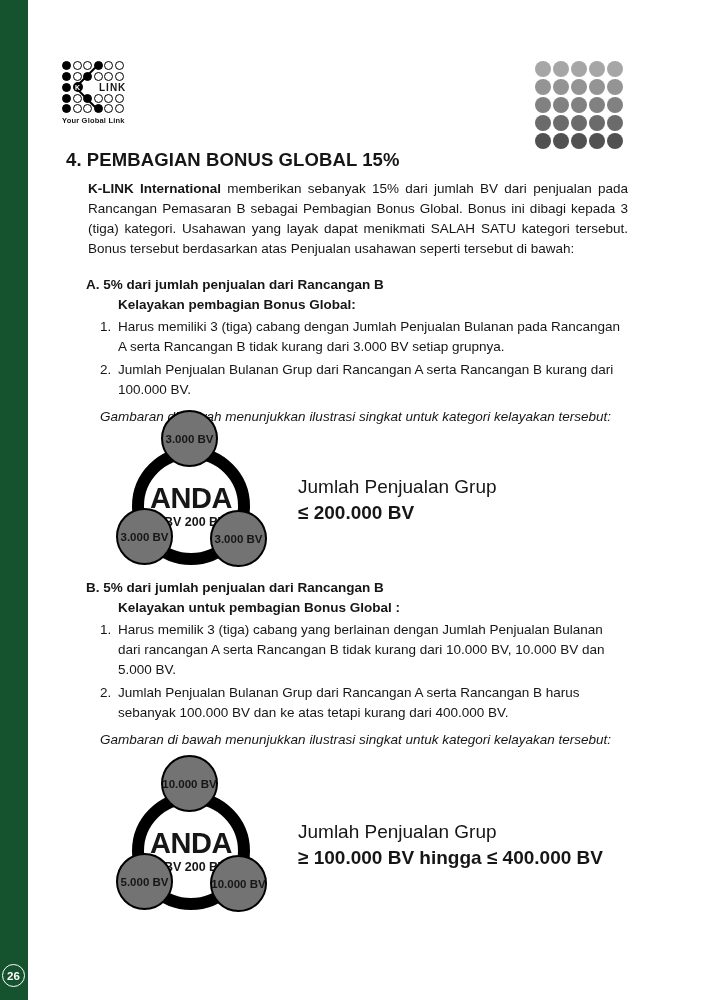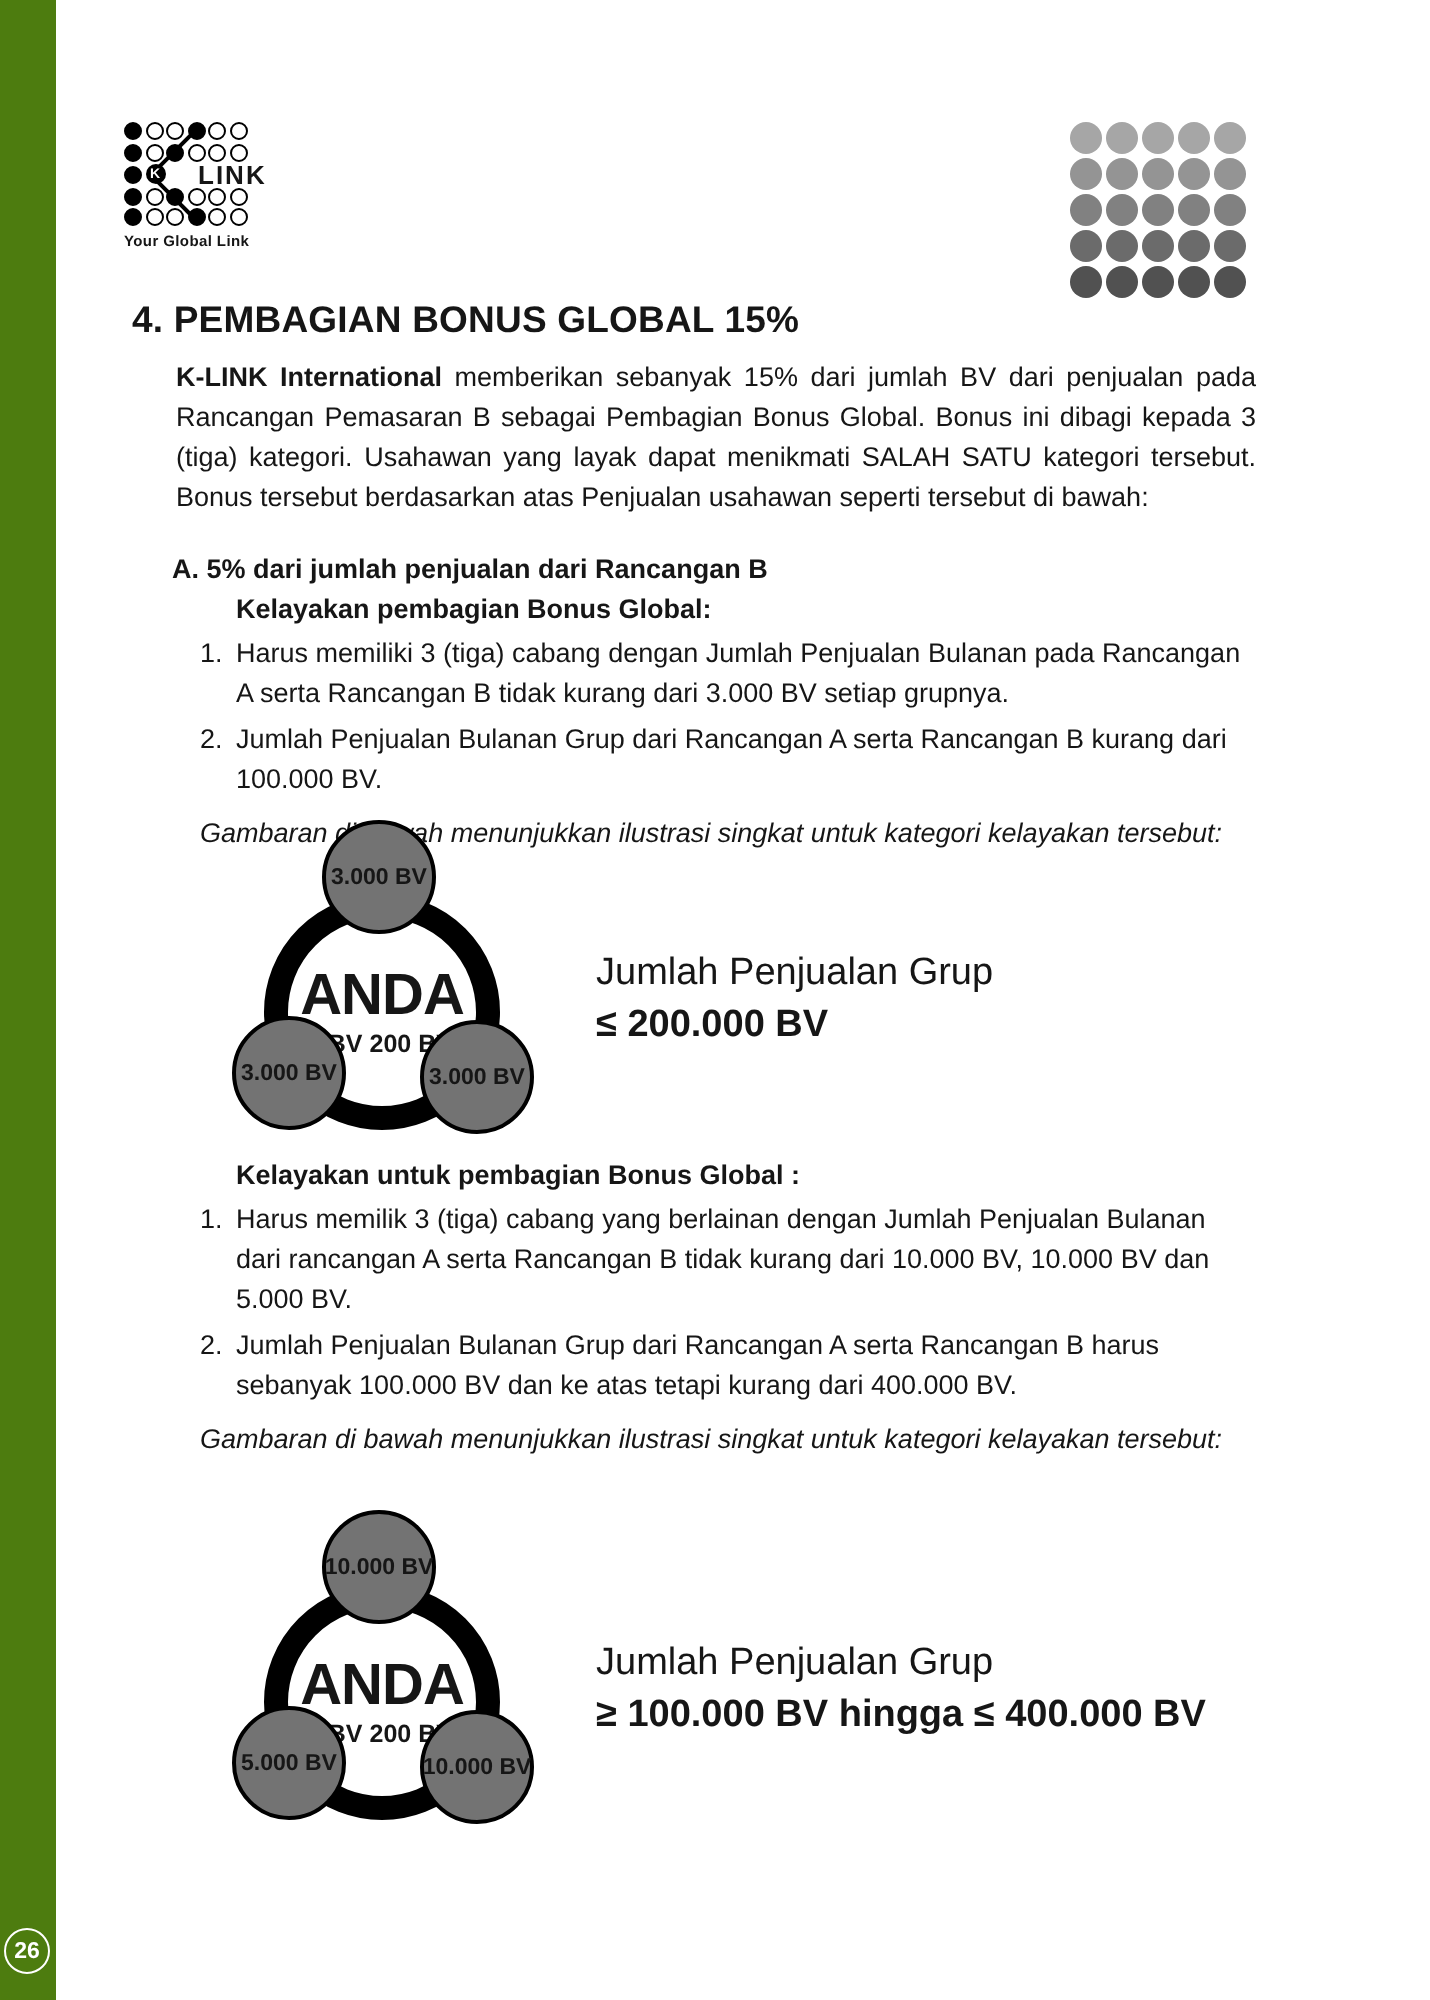--- a/index.html
+++ b/index.html
@@ -23,21 +23,21 @@
     display:flex; align-items:center; justify-content:center;
   }
 
   
   .logo { position:absolute; left:62px; top:61px; width:70px; }
   .logo-grid { position:relative; width:64px; }
   .logo-row { display:flex; gap:1.5px; margin-bottom:1.5px; align-items:center; position:relative; }
   .logo-dot { width:9px; height:9px; border:1.3px solid #000; border-radius:50%; background:#fff; position:relative; flex:none; }
   .logo-dot.filled { background:#000; }
   .k-badge { width:10px; height:10px; border-radius:50%; background:#000; color:#fff; font-size:7px; font-weight:bold; display:flex; align-items:center; justify-content:center; position:relative; flex:none; }
-  .link-text { font-size:13px; font-weight:bold; letter-spacing:1px; background:#fff; position:relative; padding-left:15px; line-height:9px; }
+  .link-text { font-size:10px; font-weight:bold; letter-spacing:1px; background:#fff; position:relative; padding-left:15px; line-height:9px; }
   .logo-line { position:absolute; height:2.2px; background:#000; width:30px; transform-origin:0 50%; }
   .l1 { left:15px; top:24px; transform:rotate(-45deg); }
   .l2 { left:15px; top:27px; transform:rotate(45deg); }
   .logo-tagline { font-size:7.5px; font-weight:bold; margin-top:3px; letter-spacing:0.2px; white-space:nowrap; }
 
   
   .dots { position:absolute; left:535px; top:61px; }
   .dot-row { display:flex; gap:2px; margin-bottom:2px; }
   .dot { width:16px; height:16px; border-radius:50%; }
 
@@ -79,21 +79,21 @@
   .sat-right{ left:110px; top:102px; }
   .caption { position:absolute; left:198px; top:68px; }
   .cap1 { font-size:19px; font-weight:normal; white-space:nowrap; }
   .cap2 { font-size:19px; font-weight:bold; margin-top:4px; white-space:nowrap; }
 </style>
 </head>
 <body>
 
 <div class="page">
 
-  <div class="left-bar" style="background: #4d7c0f;">
+  <div class="left-bar" style="background: #14532d;">
     <div class="page-num">
       <span>26</span>
     </div>
   </div>
 
   <div class="logo">
     <div class="logo-grid">
       <div class="logo-line l1"></div>
       <div class="logo-line l2"></div>
     <div class="logo-row">
@@ -203,20 +203,21 @@
     <div class="sat sat-left">3.000 BV</div>
     <div class="sat sat-right">3.000 BV</div>
     <div class="caption">
       <div class="cap1">Jumlah Penjualan Grup</div>
       <div class="cap2">≤ 200.000 BV</div>
     </div>
   </div>
 
   <div class="content content-b">
     <div class="sec">
+      <div class="sec-title">B. 5% dari jumlah penjualan dari Rancangan B</div>
       <div class="sec-sub">Kelayakan untuk pembagian Bonus Global :</div>
       <div class="li">
         <span class="num">1.</span>
         <span class="litext">Harus memilik 3 (tiga) cabang yang berlainan dengan Jumlah Penjualan Bulanan dari rancangan A serta Rancangan B tidak kurang dari 10.000 BV, 10.000 BV dan 5.000 BV.</span>
       </div>
       <div class="li">
         <span class="num">2.</span>
         <span class="litext">Jumlah Penjualan Bulanan Grup dari Rancangan A serta Rancangan B harus sebanyak 100.000 BV dan ke atas tetapi kurang dari 400.000 BV.</span>
       </div>
       <div class="note">Gambaran di bawah menunjukkan ilustrasi singkat untuk kategori kelayakan tersebut:</div>

